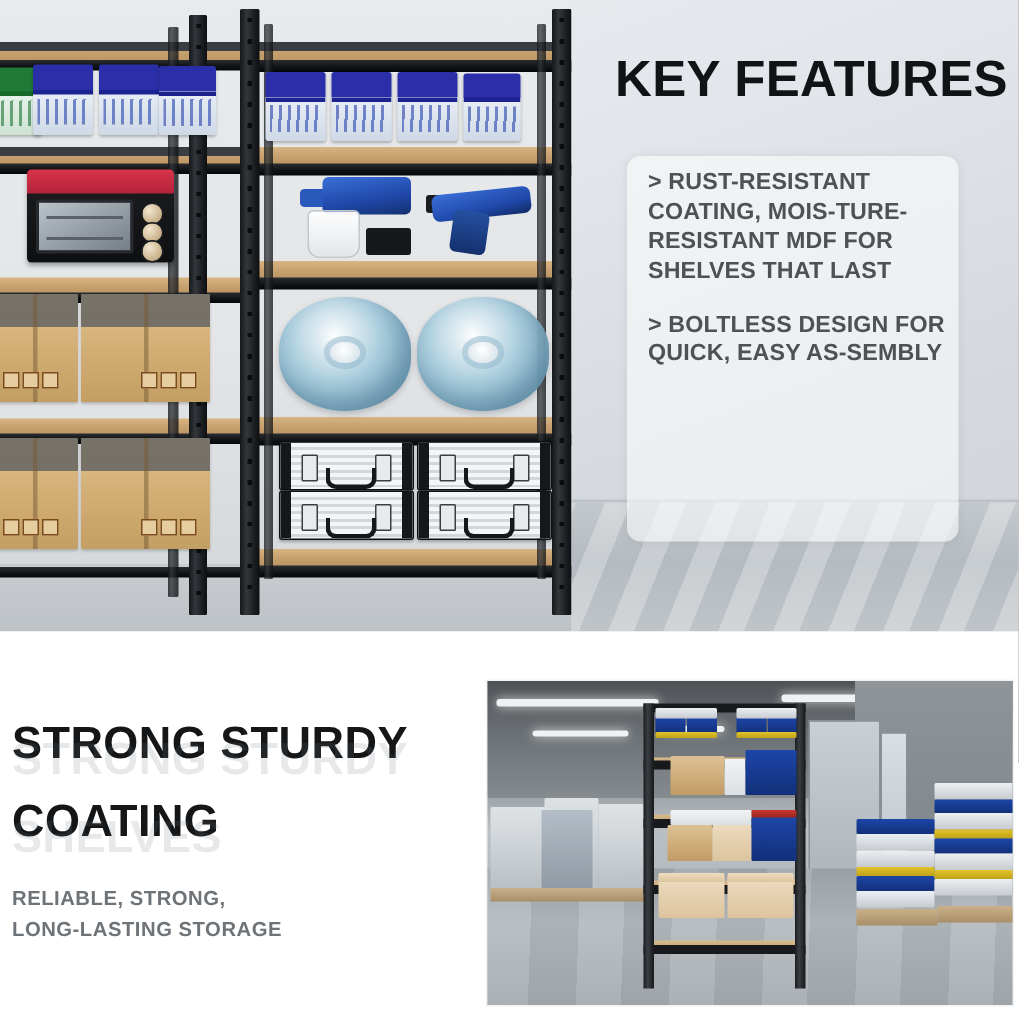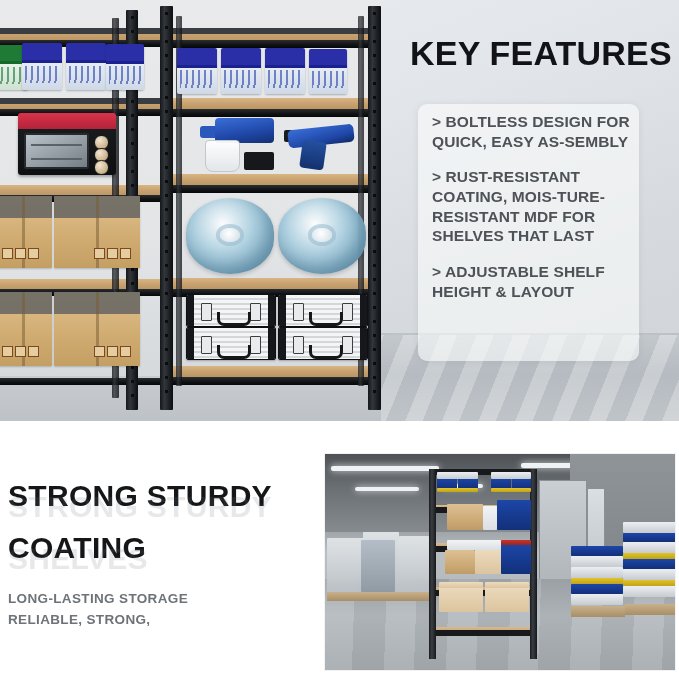--- a/index.html
+++ b/index.html
@@ -331,38 +331,37 @@
           <span class="corner" style="right:0;"></span>
         <span class="hasp" style="left:14px;"></span>
           <span class="hasp" style="right:14px;"></span>
         <span class="handle"></span>
       </div>
     </div>
 
     <div class="kf-title">KEY FEATURES</div>
     <div class="kf-panel"></div>
     <div class="kf-list">
+      <div class="kf-item">&gt; RUST-RESISTANT COATING, MOIS-TURE-RESISTANT MDF FOR SHELVES THAT LAST</div>
       <div class="kf-item">&gt; BOLTLESS DESIGN FOR QUICK, EASY AS-SEMBLY</div>
-      <div class="kf-item">&gt; RUST-RESISTANT COATING, MOIS-TURE-RESISTANT MDF FOR SHELVES THAT LAST</div>
-      <div class="kf-item">&gt; ADJUSTABLE SHELF HEIGHT &amp; LAYOUT</div>
     </div>
   </div>
 
   <div class="divider"></div>
 
   <div class="bottom-section">
 
     <div class="bt-title">
       <div class="bt-line" data-echo="STRONG STURDY">STRONG STURDY</div>
       <div class="bt-line" data-echo="SHELVES">COATING</div>
     </div>
 
     <div class="bt-sub">
+      <div>RELIABLE, STRONG,</div>
       <div>LONG-LASTING STORAGE</div>
-      <div>RELIABLE, STRONG,</div>
     </div>
 
     <div class="photo-wh">
       <div class="wh-ceiling"></div>
       <div class="wh-light" style="left:6px;top:12px;width:108px;"></div>
       <div class="wh-light" style="left:196px;top:9px;width:122px;"></div>
       <div class="wh-light" style="left:30px;top:33px;width:64px;height:4px;"></div>
       <div class="wh-light" style="left:118px;top:30px;width:40px;height:4px;"></div>
 
       <div class="wh-wall"></div>

